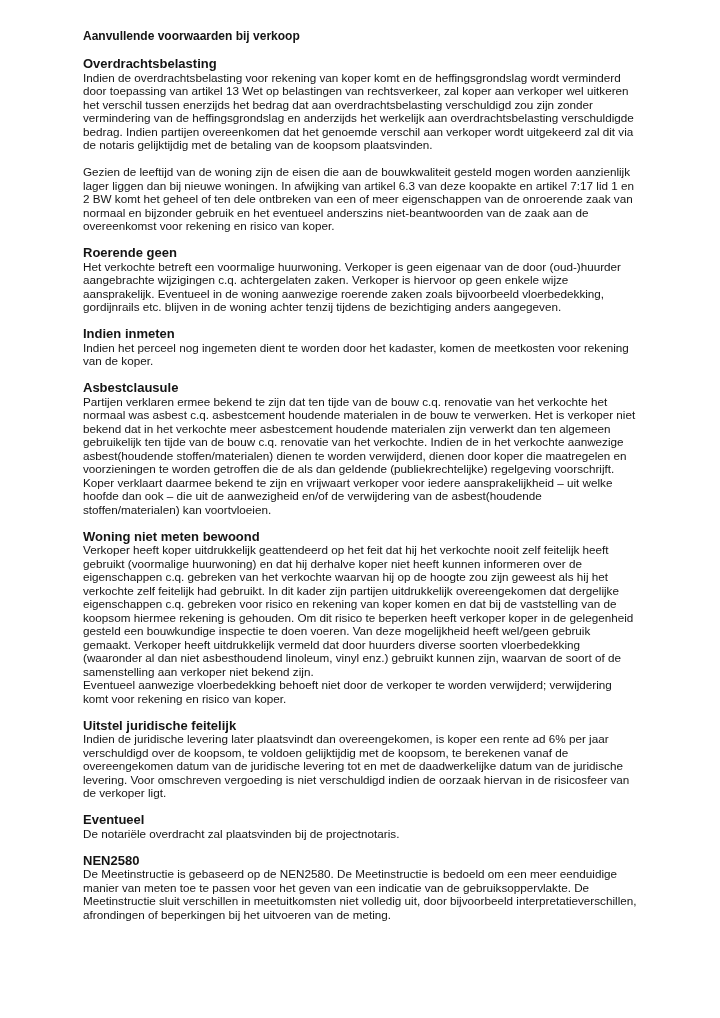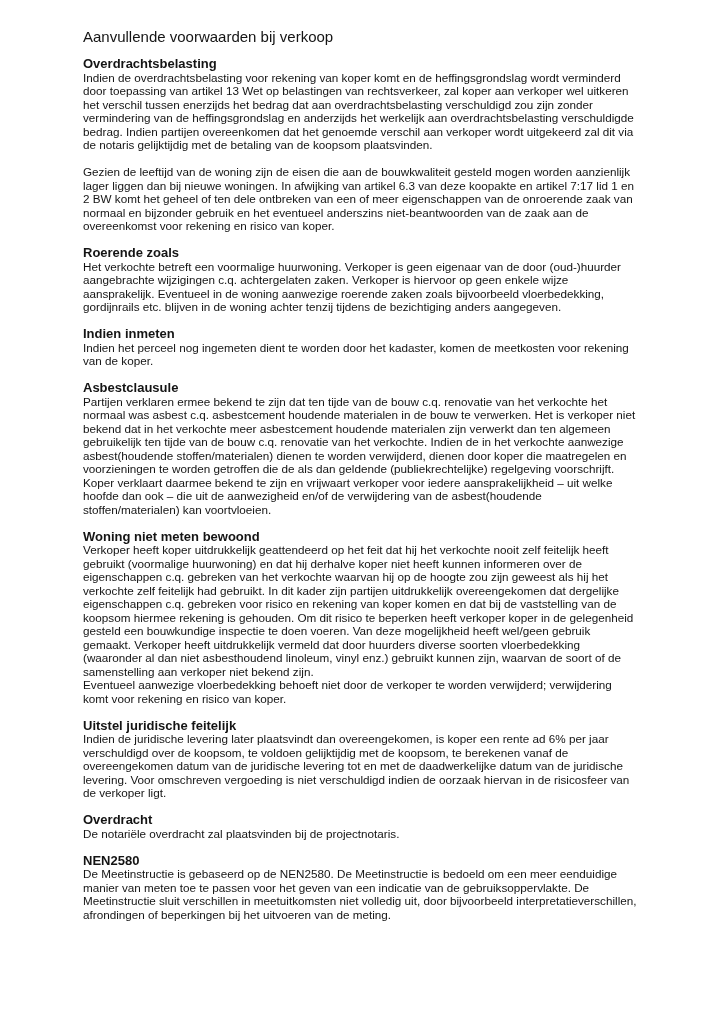--- a/index.html
+++ b/index.html
@@ -18,23 +18,23 @@
     position: absolute;
     left: 83px;
     top: 30px;
     width: 554px;
     color: #141414;
     font-size: 11.7px;
     line-height: 13.5px;
     -webkit-font-smoothing: antialiased;
   }
   .doc-title {
-    font-size: 15px;
+    font-size: 12px;
     line-height: 13.5px;
-    font-weight: normal;
+    font-weight: bold;
     margin: 0 0 13.5px 0;
   }
   .sec {
     margin: 0 0 13.5px 0;
   }
   .sec-heading {
     font-size: 13px;
     line-height: 13.5px;
     font-weight: bold;
     margin: 0;
@@ -57,21 +57,21 @@
   <section class="sec">
     <h2 class="sec-heading">Overdrachtsbelasting</h2>
     <p class="para"><span>Indien de overdrachtsbelasting voor rekening van koper komt en de heffingsgrondslag wordt verminderd door toepassing van artikel 13 Wet op belastingen van rechtsverkeer, zal koper aan verkoper </span><b class="bold-run">wel</b><span> uitkeren het verschil tussen enerzijds het bedrag dat aan overdrachtsbelasting verschuldigd zou zijn zonder vermindering van de heffingsgrondslag en anderzijds het werkelijk aan overdrachtsbelasting verschuldigde bedrag. Indien partijen overeenkomen dat het genoemde verschil aan verkoper wordt uitgekeerd zal dit via de notaris gelijktijdig met de betaling van de koopsom plaatsvinden.</span></p>
   </section>
 
   <section class="sec">
     <p class="para"><span>Gezien de leeftijd van de woning zijn de eisen die aan de bouwkwaliteit gesteld mogen worden aanzienlijk lager liggen dan bij nieuwe woningen. In afwijking van artikel 6.3 van deze koopakte en artikel 7:17 lid 1 en 2 BW komt het geheel of ten dele ontbreken van een of meer eigenschappen van de onroerende zaak van normaal en bijzonder gebruik en het eventueel anderszins niet-beantwoorden van de zaak aan de overeenkomst voor rekening en risico van koper.</span></p>
   </section>
 
   <section class="sec">
-    <h2 class="sec-heading">Roerende zoals</h2>
+    <h2 class="sec-heading">Roerende geen</h2>
     <p class="para"><span>Het verkochte betreft een voormalige huurwoning. Verkoper is geen eigenaar van de door (oud-)huurder aangebrachte wijzigingen c.q. achtergelaten zaken. Verkoper is hiervoor op geen enkele wijze aansprakelijk. Eventueel in de woning aanwezige roerende zaken zoals bijvoorbeeld vloerbedekking, gordijnrails etc. blijven in de woning achter tenzij tijdens de bezichtiging anders aangegeven.</span></p>
   </section>
 
   <section class="sec">
     <h2 class="sec-heading">Indien inmeten</h2>
     <p class="para"><span>Indien het perceel nog ingemeten dient te worden door het kadaster, komen de meetkosten voor rekening van de koper.</span></p>
   </section>
 
   <section class="sec">
     <h2 class="sec-heading">Asbestclausule</h2>
@@ -83,21 +83,21 @@
     <p class="para"><span>Verkoper heeft koper uitdrukkelijk geattendeerd op het feit dat hij het verkochte nooit zelf feitelijk heeft gebruikt (voormalige huurwoning) en dat hij derhalve koper niet heeft kunnen informeren over de eigenschappen c.q. gebreken van het verkochte waarvan hij op de hoogte zou zijn geweest als hij het verkochte zelf feitelijk had gebruikt. In dit kader zijn partijen uitdrukkelijk overeengekomen dat dergelijke eigenschappen c.q. gebreken voor risico en rekening van koper komen en dat bij de vaststelling van de koopsom hiermee rekening is gehouden. Om dit risico te beperken heeft verkoper koper in de gelegenheid gesteld een bouwkundige inspectie te doen voeren. Van deze mogelijkheid heeft </span><b class="bold-run">wel/geen</b><span> gebruik gemaakt. Verkoper heeft uitdrukkelijk vermeld dat door huurders diverse soorten vloerbedekking (waaronder al dan niet asbesthoudend linoleum, vinyl enz.) gebruikt kunnen zijn, waarvan de soort of de samenstelling aan verkoper niet bekend zijn.</span></p>
     <p class="para"><span>Eventueel aanwezige vloerbedekking behoeft niet door de verkoper te worden verwijderd; verwijdering komt voor rekening en risico van koper.</span></p>
   </section>
 
   <section class="sec">
     <h2 class="sec-heading">Uitstel juridische feitelijk</h2>
     <p class="para"><span>Indien de juridische levering later plaatsvindt dan overeengekomen, is koper een rente ad 6% per jaar verschuldigd over de koopsom, te voldoen gelijktijdig met de koopsom, te berekenen vanaf de overeengekomen datum van de juridische levering tot en met de daadwerkelijke datum van de juridische levering. Voor omschreven vergoeding is niet verschuldigd indien de oorzaak hiervan in de risicosfeer van de verkoper ligt.</span></p>
   </section>
 
   <section class="sec">
-    <h2 class="sec-heading">Overdracht</h2>
+    <h2 class="sec-heading">Eventueel</h2>
     <p class="para"><span>De notariële overdracht zal plaatsvinden bij de projectnotaris.</span></p>
   </section>
 
   <section class="sec">
     <h2 class="sec-heading">NEN2580</h2>
     <p class="para"><span>De Meetinstructie is gebaseerd op de NEN2580. De Meetinstructie is bedoeld om een meer eenduidige manier van meten toe te passen voor het geven van een indicatie van de gebruiksoppervlakte. De Meetinstructie sluit verschillen in meetuitkomsten niet volledig uit, door bijvoorbeeld interpretatieverschillen, afrondingen of beperkingen bij het uitvoeren van de meting.</span></p>
   </section>
 
 </div>
 

